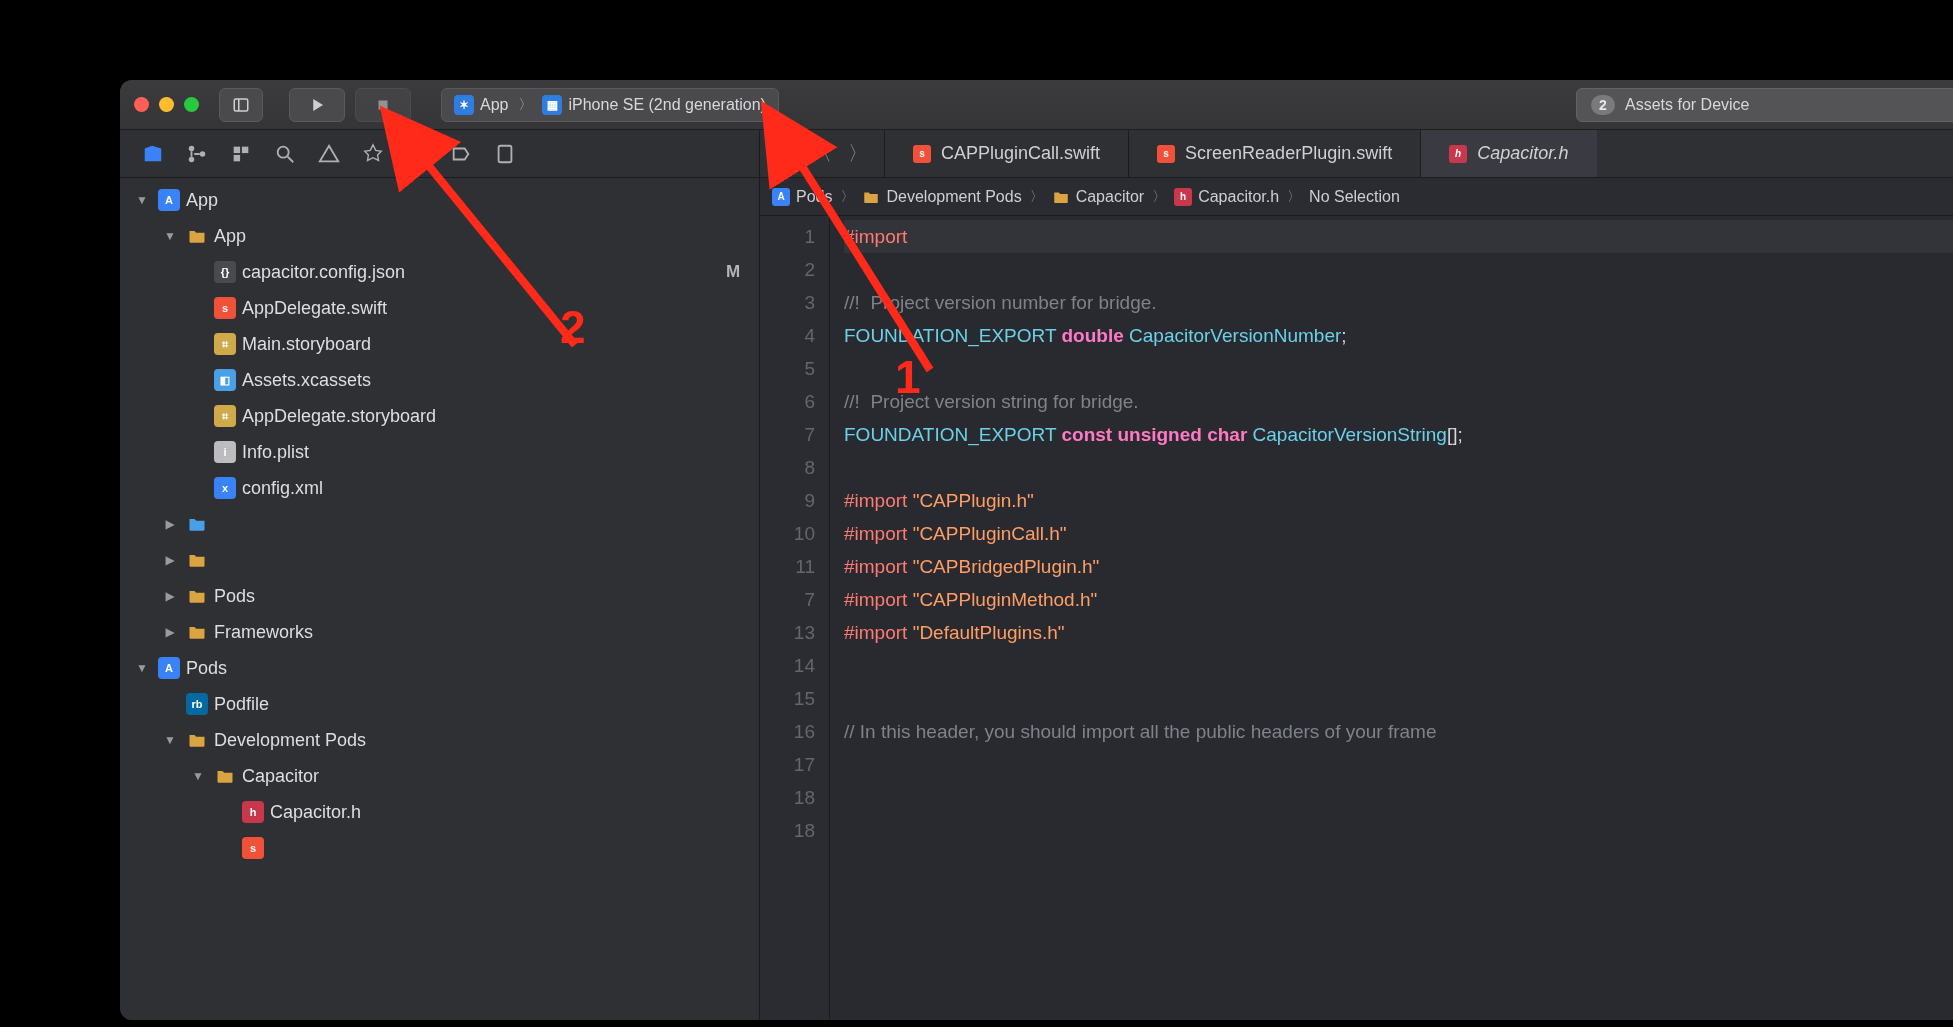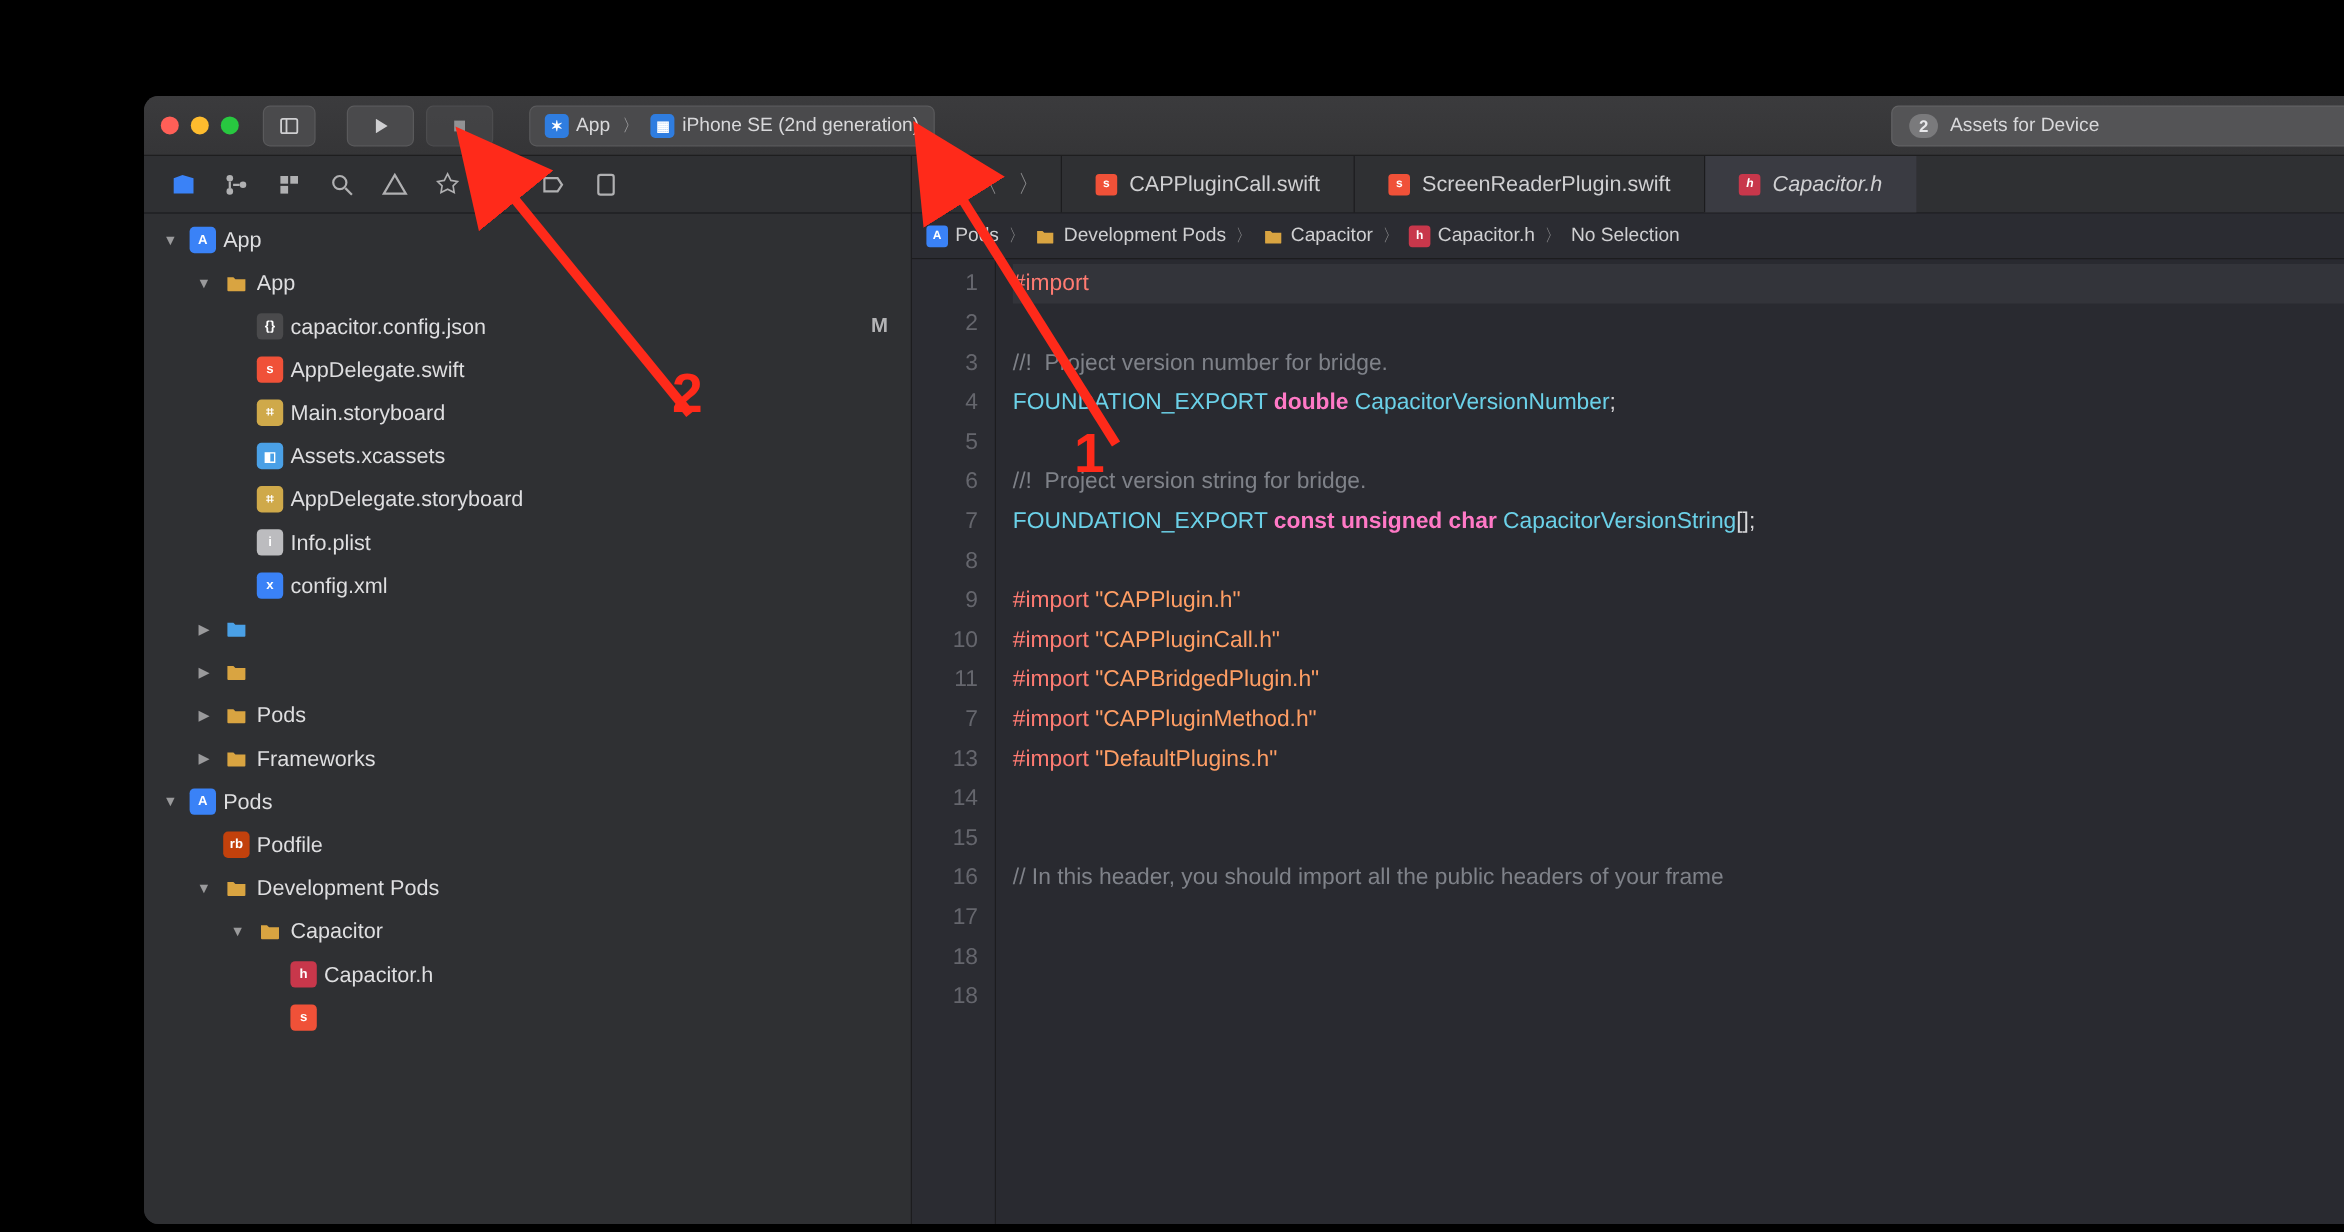--- a/index.html
+++ b/index.html
@@ -398,21 +398,21 @@
             <span class="status"></span>
           </div>
           <div class="row" style="padding-left: 12px;">
             <span class="arrow">▼</span>
             <span class="ficon" style="background:#3a82f7;color:#fff">A</span>
             <span class="label">Pods</span>
             <span class="status"></span>
           </div>
           <div class="row" style="padding-left: 40px;">
             <span class="arrow"></span>
-            <span class="ficon" style="background:#c2410c;color:#fff">rb</span>
+            <span class="ficon" style="background:#0369a1;color:#fff">rb</span>
             <span class="label">Podfile</span>
             <span class="status"></span>
           </div>
           <div class="row" style="padding-left: 40px;">
             <span class="arrow">▼</span>
             <span class="ficon folder">
               <svg viewBox="0 0 24 24">
                 <path d="M3 6h6l2 2h10v11a1 1 0 0 1-1 1H4a1 1 0 0 1-1-1z" fill="#d9a441"></path>
               </svg>
             </span>

